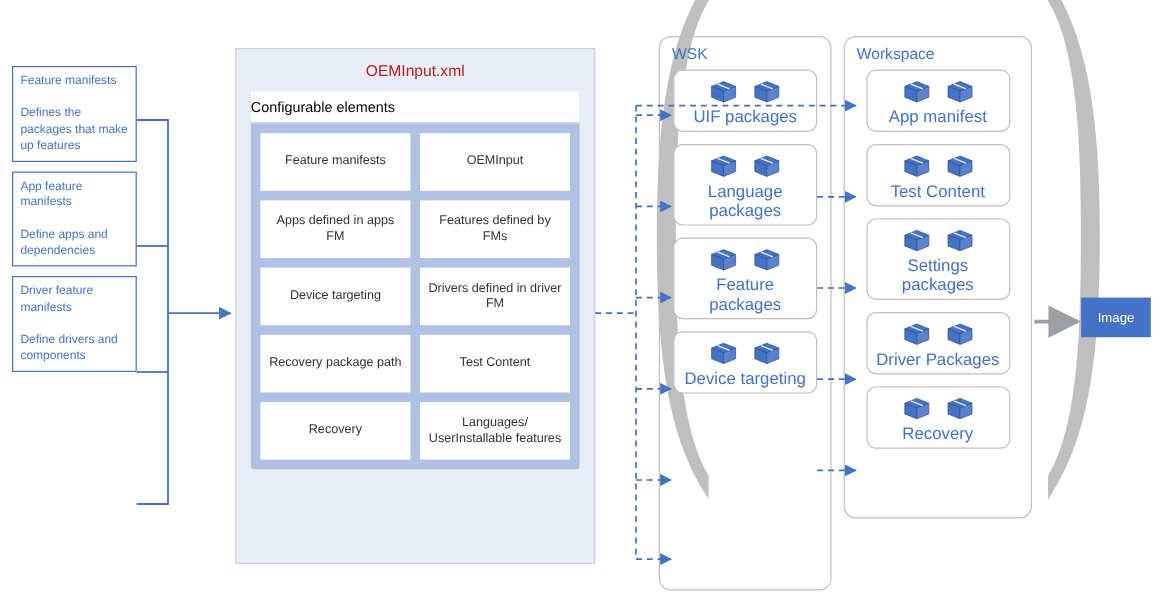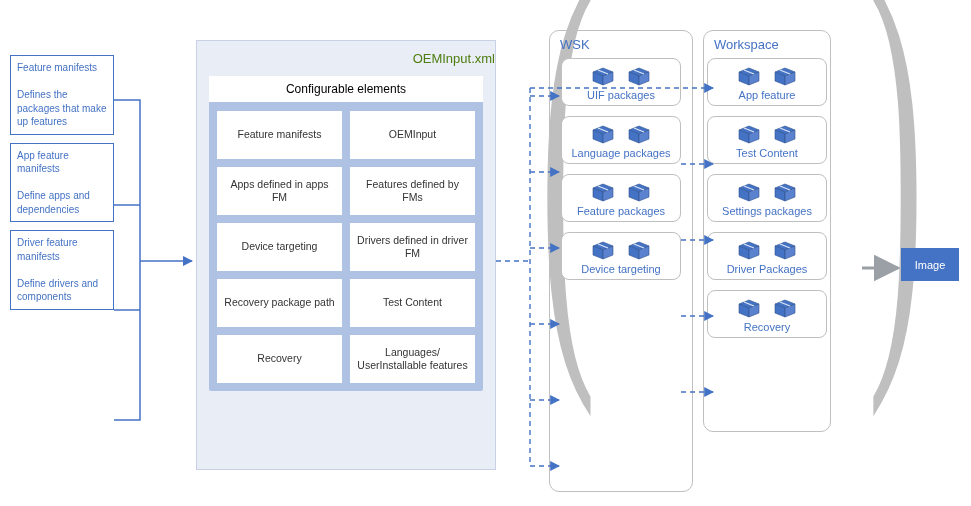--- a/index.html
+++ b/index.html
@@ -33,33 +33,32 @@
   .oem-panel {
     position: absolute;
     left: 196px;
     top: 40px;
     width: 300px;
     height: 430px;
     background: #e9edf5;
     border: 1px solid #c9d1e4;
   }
   .oem-title {
-    text-align: right;
-    color: #4d7c0f;
+    text-align: center;
+    color: #b91c1c;
     font-size: 13px;
     padding: 10px 0 6px 0;
   }
   .config-block {
     margin: 4px 12px 10px 12px;
     background: #afc2e3;
     border-radius: 2px;
     padding-bottom: 8px;
   }
   .config-title {
-    text-align: center;
     background: #fff;
     margin: 0 0 8px 0;
     padding: 6px 0;
     font-size: 12px;
     border-bottom: 1px solid #afc2e3;
   }
   .config-grid {
     display: grid;
     grid-template-columns: 1fr 1fr;
     gap: 8px;
@@ -94,24 +93,24 @@
     border-radius: 8px;
     width: 120px;
     padding: 6px 4px 4px 4px;
     display: flex;
     flex-direction: column;
     align-items: center;
     gap: 2px;
     background:#fff;
   }
   .pkg .icons { display:flex; gap:10px; }
-  .pkg .lbl { color:#4472c4; font-size:11px; text-align:center; }
+  .pkg .lbl { color:#4472c4; font-size:14px; text-align:center; }
   .wsk { left: 549px; top: 30px; width: 144px; height: 462px; }
   .wsk .col { display:flex; flex-direction:column; gap:10px; align-items:center; margin-top:4px;}
-  .workspace { left: 703px; top: 30px; width: 128px; height: 402px; }
+  .workspace { left: 703px; top: 30px; width: 157px; height: 402px; }
   .workspace .col { display:flex; flex-direction:column; gap:10px; align-items:center; margin-top:4px;}
   .image-box {
     position: absolute;
     right: 12px;
     top: 248px;
     width: 58px;
     height: 33px;
     background: #4472c4;
     color: #fff;
     display:flex; align-items:center; justify-content:center;
@@ -223,21 +222,21 @@
   <div class="col">
     <div class="pkg">
         <div class="icons">
           <svg width="26" height="22">
             <use href="#box"></use>
           </svg>
           <svg width="26" height="22">
             <use href="#box"></use>
           </svg>
         </div>
-        <div class="lbl">App feature</div>
+        <div class="lbl">App manifest</div>
       </div>
     <div class="pkg">
         <div class="icons">
           <svg width="26" height="22">
             <use href="#box"></use>
           </svg>
           <svg width="26" height="22">
             <use href="#box"></use>
           </svg>
         </div>

